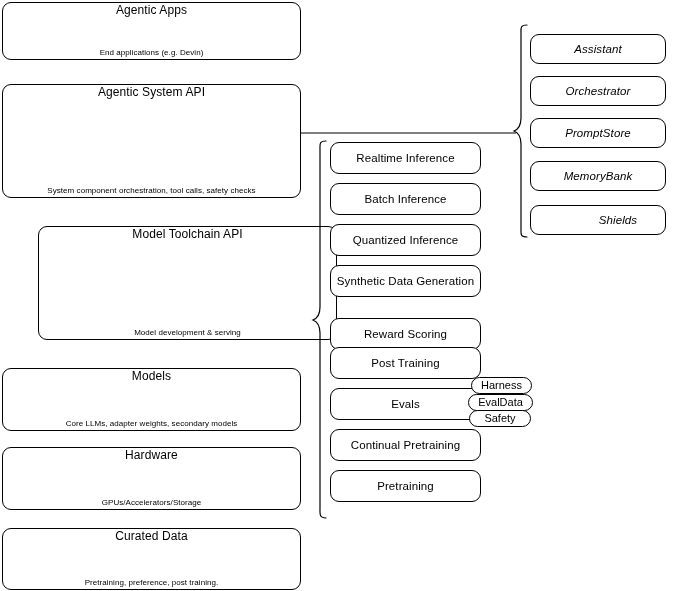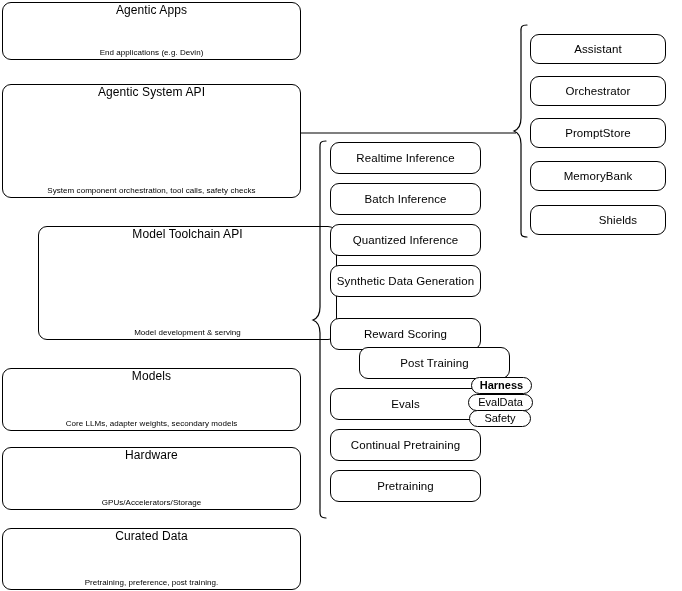--- a/index.html
+++ b/index.html
@@ -66,20 +66,21 @@
 
   
   .comp-box {
     left: 530px;
     width: 136px;
     height: 30px;
     border-radius: 9px;
     display: flex;
     align-items: center;
     justify-content: center;
+    font-style: italic;
   }
   .comp-box .title { font-size: 11.5px; }
 
   
   .pill {
     position: absolute;
     box-sizing: border-box;
     background: #ffffff;
     border: 1.1px solid #000000;
     border-radius: 999px;
@@ -163,34 +164,34 @@
   </div>
   <div class="box cap-box" style="top:224px;">
     <div class="title">Quantized Inference</div>
   </div>
   <div class="box cap-box" style="top:265px;">
     <div class="title">Synthetic Data Generation</div>
   </div>
   <div class="box cap-box" style="top:318px;">
     <div class="title">Reward Scoring</div>
   </div>
-  <div class="box cap-box" style="top:347px;margin-left:29px;">
+  <div class="box cap-box" style="top:347px;">
     <div class="title">Post Training</div>
   </div>
   <div class="box cap-box" style="top:388px;">
     <div class="title">Evals</div>
   </div>
   <div class="box cap-box" style="top:429px;">
     <div class="title">Continual Pretraining</div>
   </div>
   <div class="box cap-box" style="top:470px;">
     <div class="title">Pretraining</div>
   </div>
 
-  <div class="pill" style="left:471px;top:377px;width:61px;height:17px;font-weight:bold;">Harness</div>
+  <div class="pill" style="left:471px;top:377px;width:61px;height:17px;">Harness</div>
   <div class="pill" style="left:468px;top:394px;width:65px;height:17px;">EvalData</div>
   <div class="pill" style="left:469px;top:410px;width:62px;height:17px;">Safety</div>
 
   <div class="box comp-box" style="top:34px;">
     <div class="title">Assistant</div>
   </div>
   <div class="box comp-box" style="top:118px;">
     <div class="title">PromptStore</div>
   </div>
   <div class="box comp-box" style="top:76px;">

